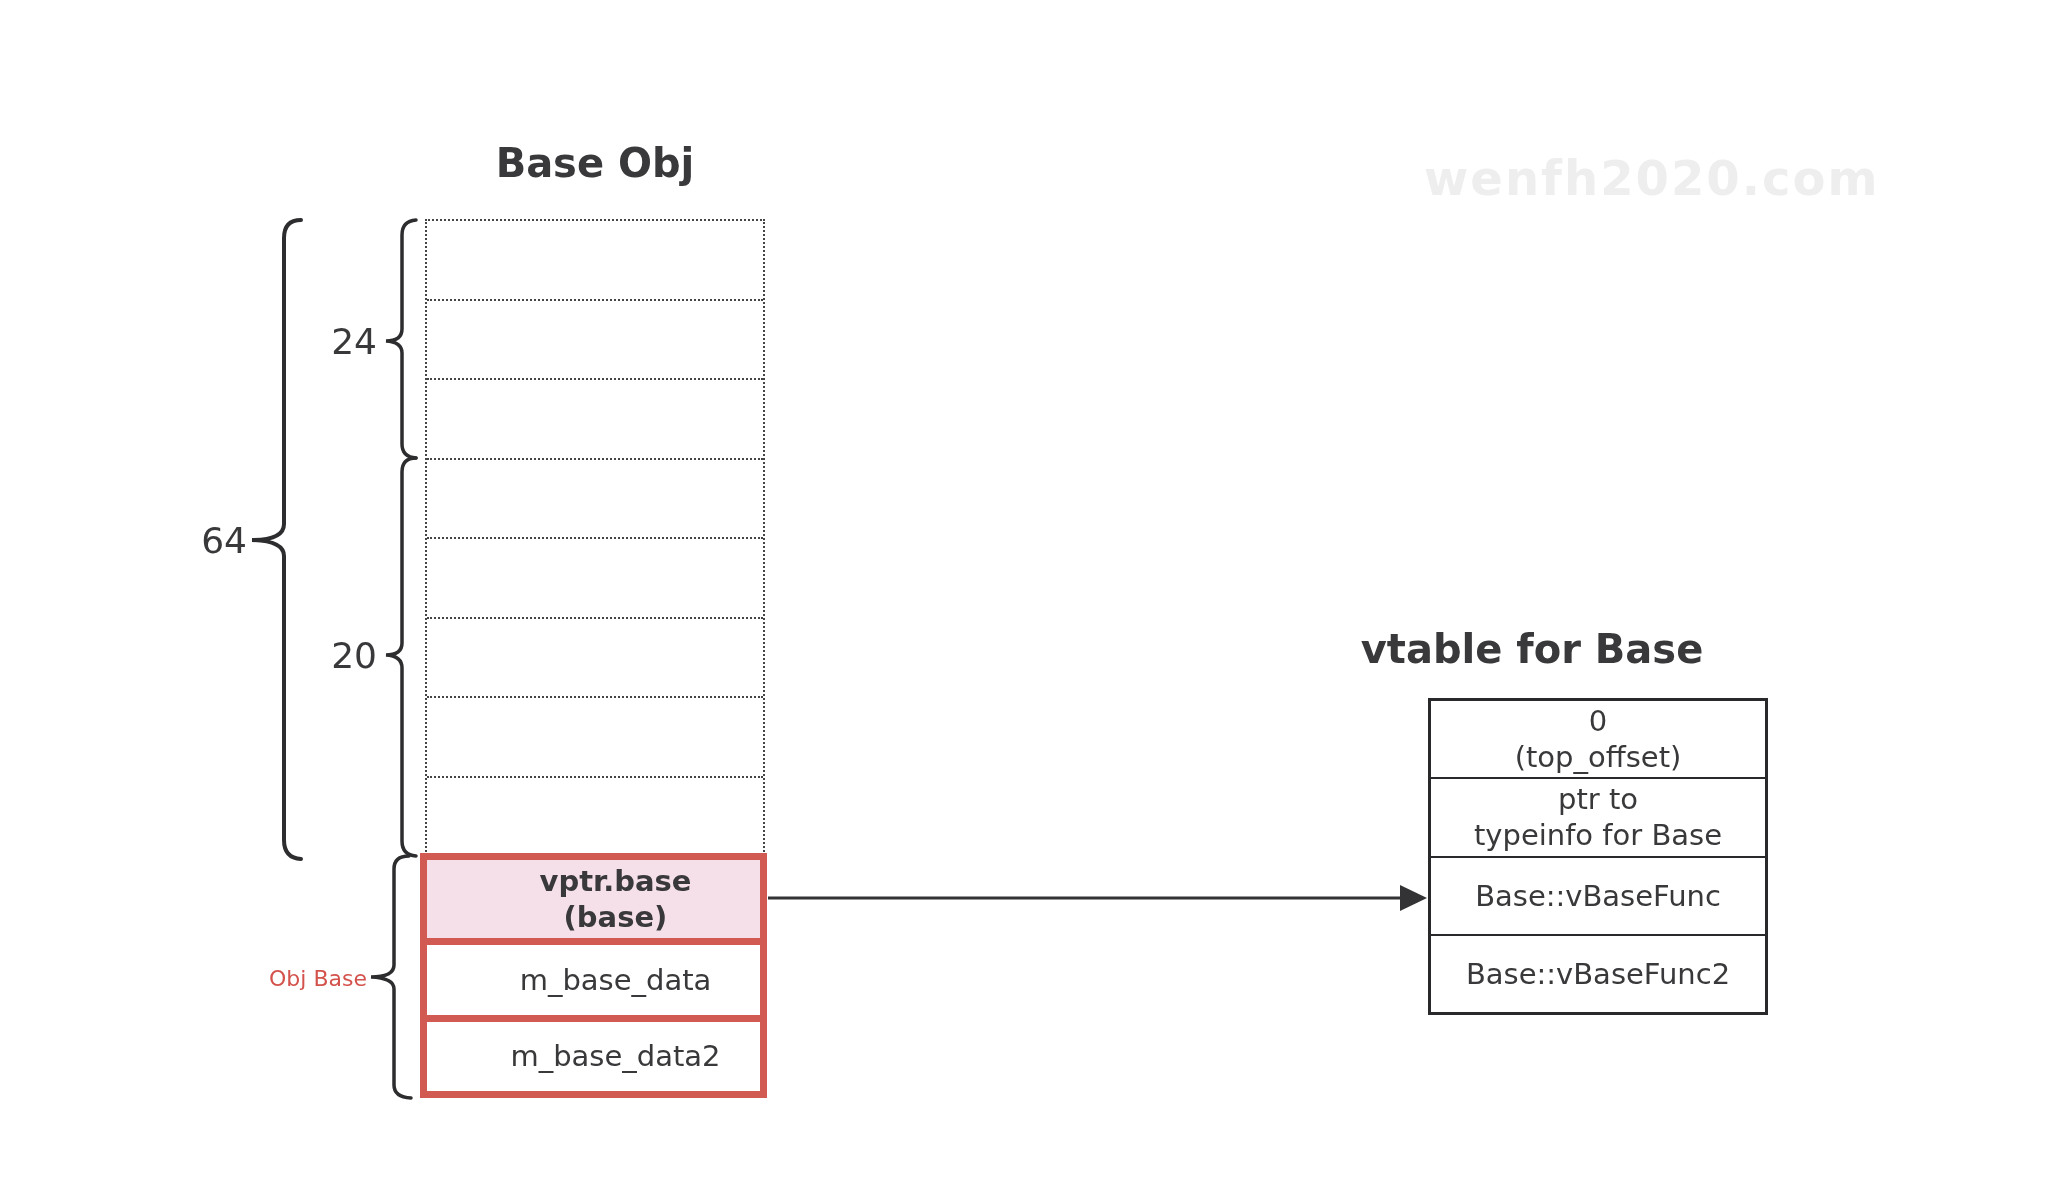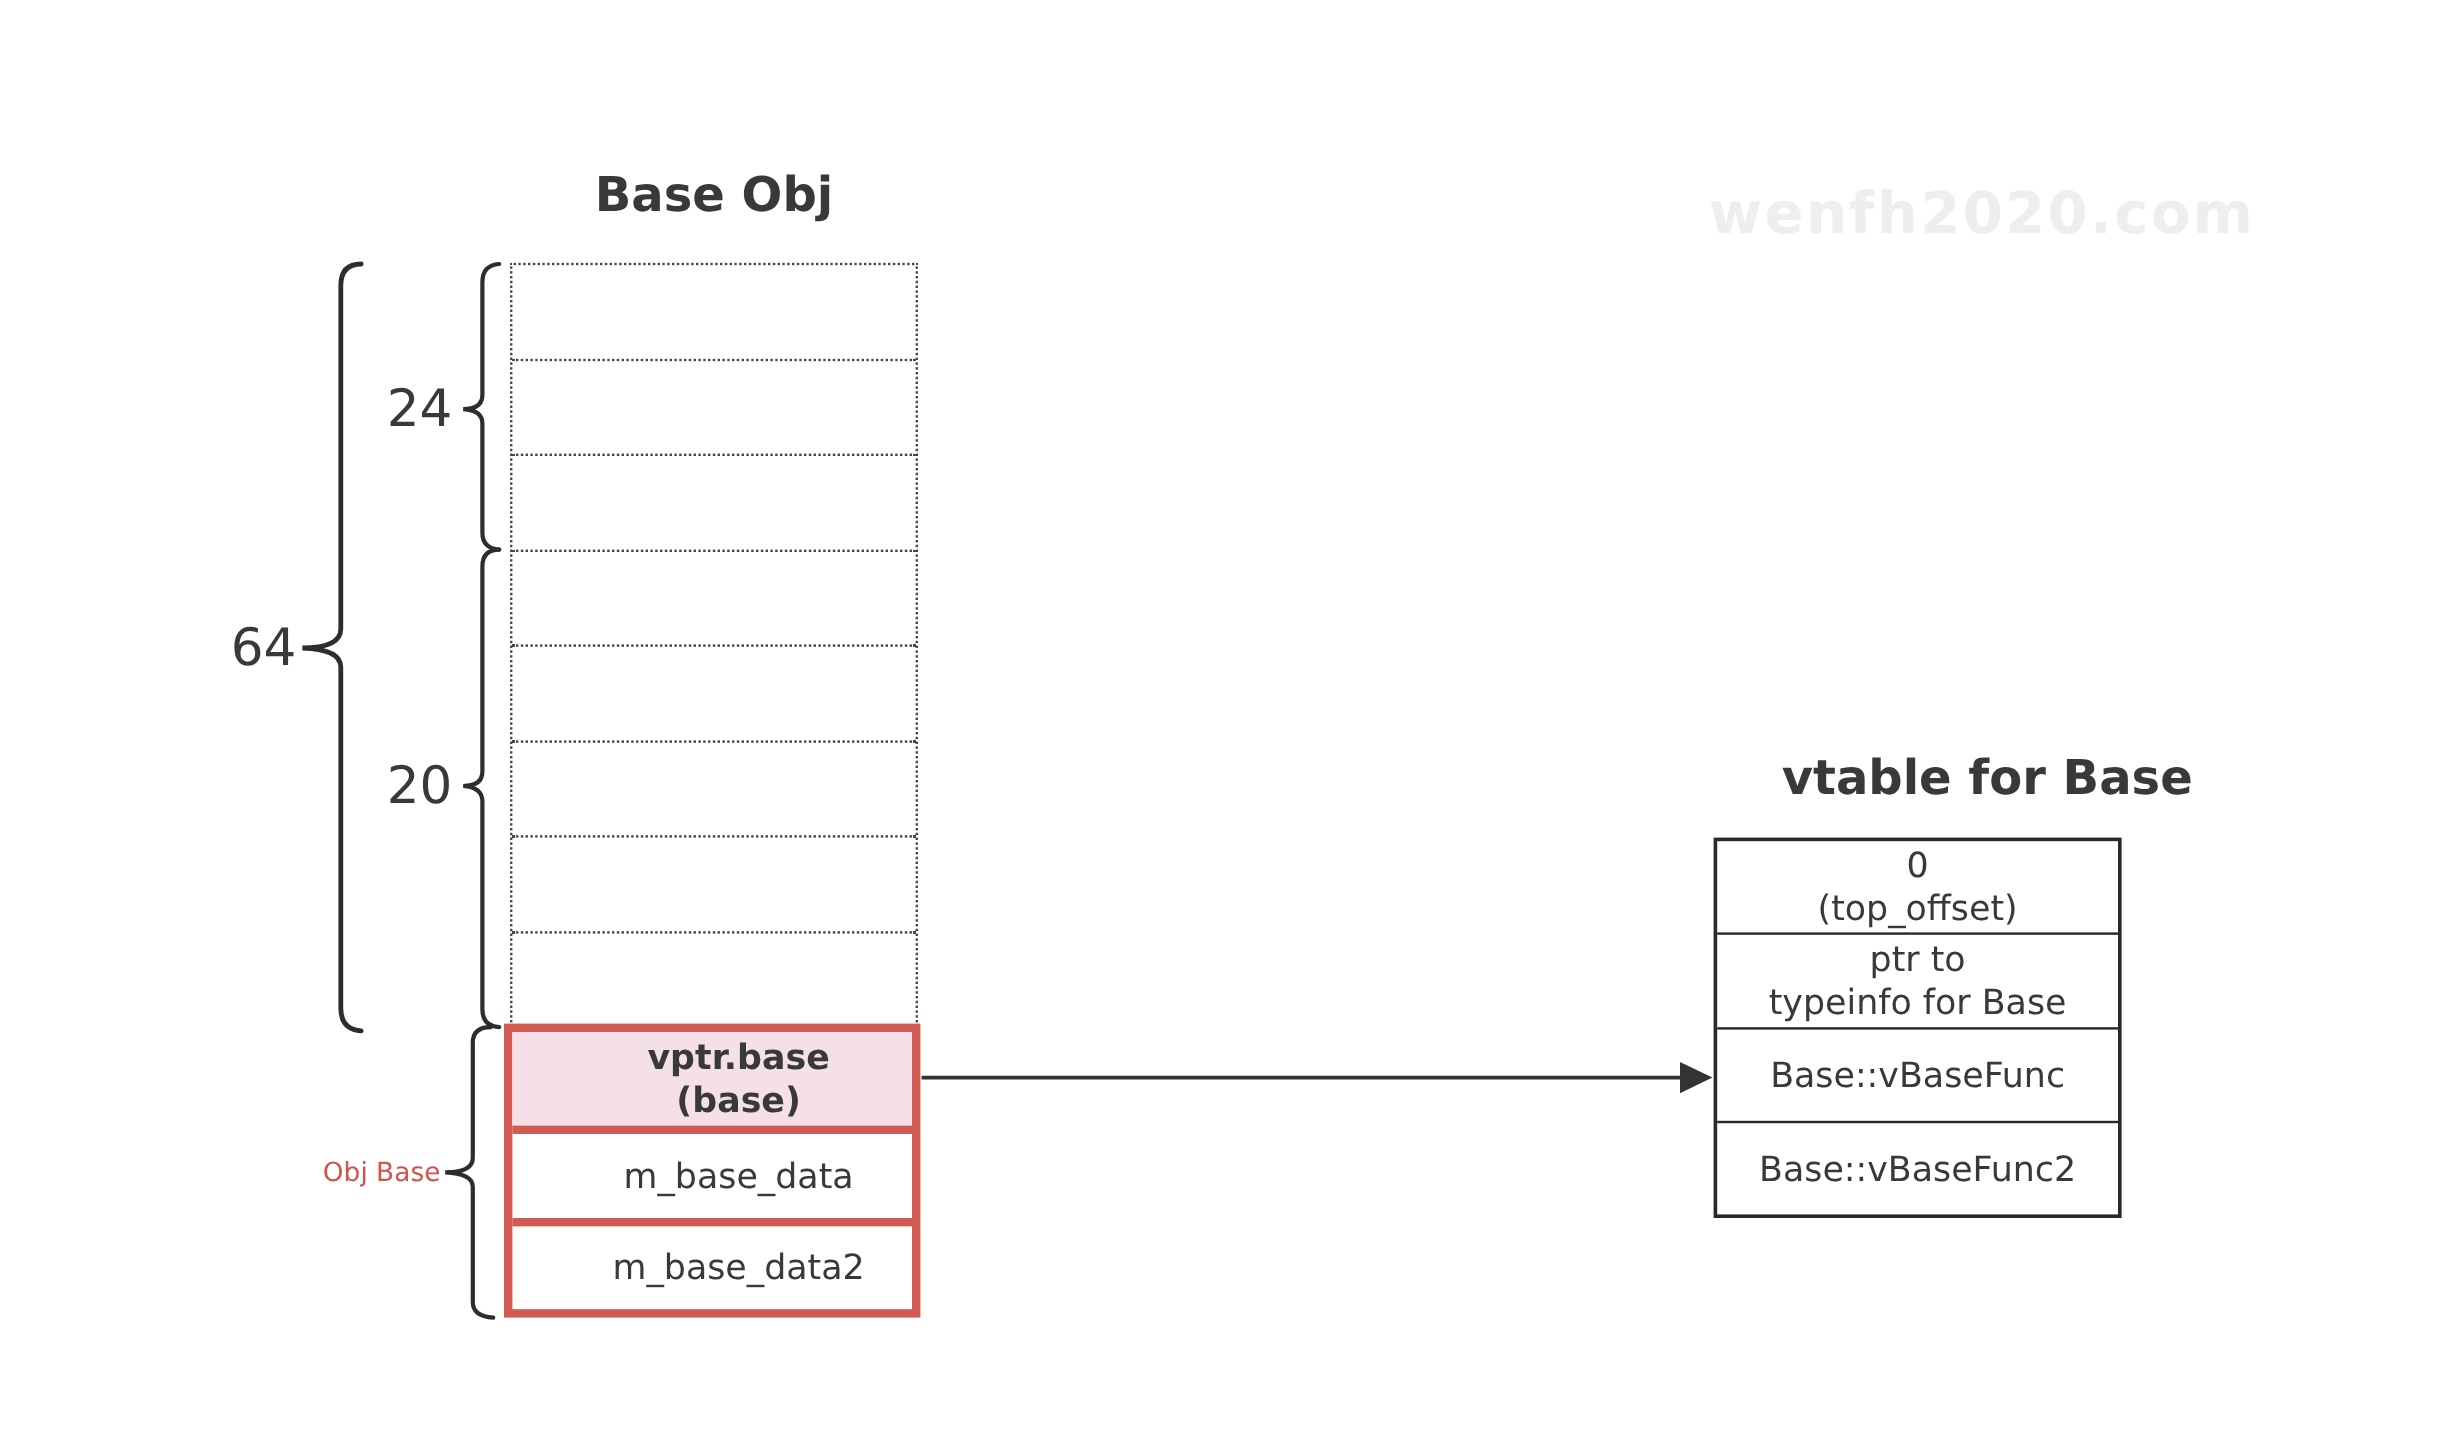--- a/index.html
+++ b/index.html
@@ -8,21 +8,21 @@
     font-family:"DejaVu Sans", sans-serif; color:var(--ink,#39393b); overflow:hidden;border-radius:25px;
   }
   .watermark {
     position:absolute; left:1424px; top:150px; font-size:48px; font-weight:bold;
     color:var(--watermark,#eeeeee); letter-spacing:2px; white-space:nowrap;
   }
   .diagram-title {
     position:absolute; text-align:center; font-size:40px; font-weight:bold; white-space:nowrap;
   }
   .title-base-obj { left:425px; top:140px; width:340px; }
-  .title-vtable  { left:1456px; top:626px; width:400px; }
+  .title-vtable  { left:1332px; top:626px; width:400px; }
 
   
   .memgrid {
     position:absolute; left:425px; top:219px; width:340px; height:636px;
     box-sizing:border-box;
     border-top:2px dotted var(--dot,#454547);
     border-left:2px dotted var(--dot,#454547);
     border-right:2px dotted var(--dot,#454547);
     display:flex; flex-direction:column; background:#ffffff;
   }
@@ -51,21 +51,21 @@
   .vcell {
     flex:1; display:flex; flex-direction:column; justify-content:center; align-items:center;
     font-size:29px; line-height:1.25; text-align:center;
   }
   .vcell + .vcell { border-top:2px solid var(--line,#29292b); }
 
   .line:empty { display:none; }
 
   
   .size-label {
-    position:absolute; transform:translate(-100%,-50%); font-size:43px; white-space:nowrap;
+    position:absolute; transform:translate(-100%,-50%); font-size:36px; white-space:nowrap;
   }
   .label-24 { left:377px; top:341px; }
   .label-64 { left:247px; top:540px; }
   .label-40 { left:377px; top:655px; }
   .label-obj-base {
     left:367px; top:978px; font-weight:normal; font-size:22px; color:var(--label-red,#d4524c);
   }
 
   svg.overlay { position:absolute; left:0; top:0; pointer-events:none; }
 </style>

